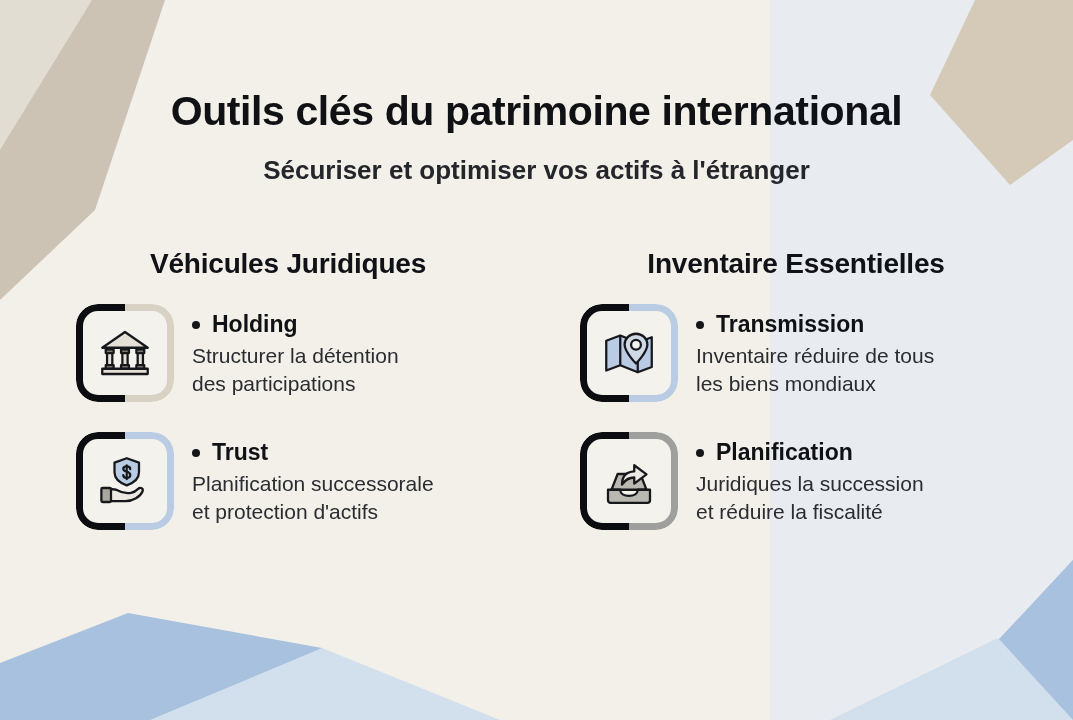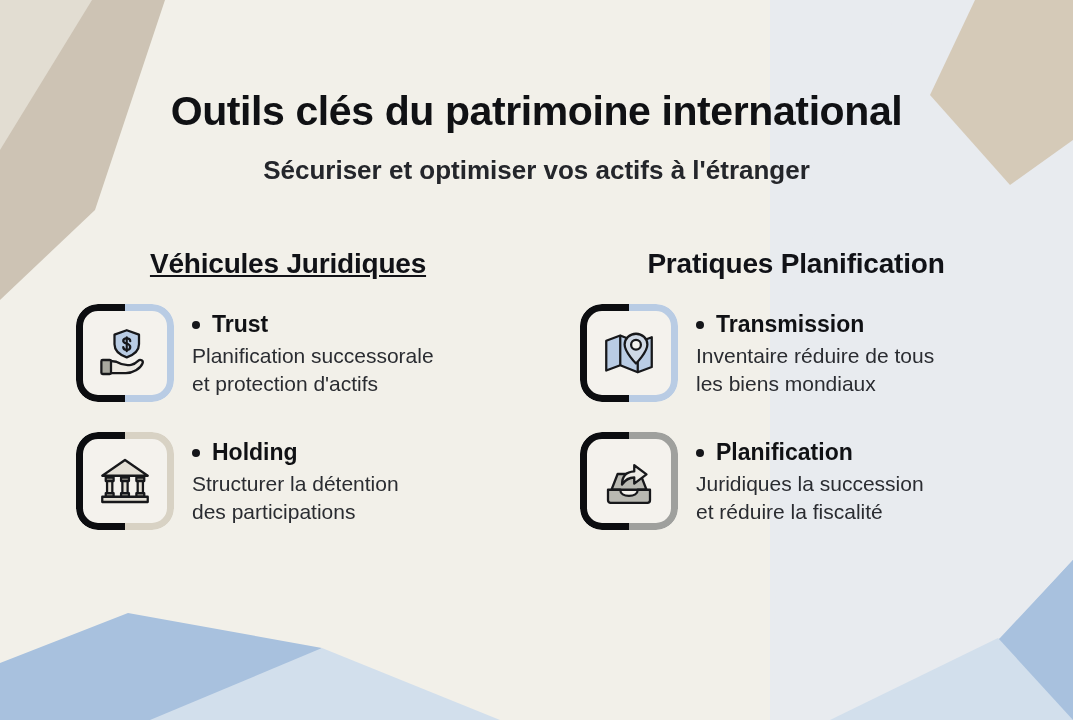--- a/index.html
+++ b/index.html
@@ -62,21 +62,21 @@
   .column.right { left: 566px; }
 
   .column-heading {
     font-size: 28px;
     font-weight: 700;
     color: #111217;
     text-align: center;
     letter-spacing: -0.2px;
     margin-bottom: 24px;
   }
-  .column.left .column-heading  { padding-right: 18px; text-decoration: underline; }
+  .column.left .column-heading  { padding-right: 18px; }
   .column.right .column-heading { padding-right: 10px; }
 
   .item {
     display: flex;
     align-items: flex-start;
     gap: 18px;
     margin-bottom: 30px;
     padding-left: 14px;
   }
 
@@ -165,41 +165,20 @@
   <polygon points="998,638 1073,720 830,720" fill="#d2dfec"></polygon>
 </svg>
 
 <div class="stage">
 
   <div class="page-title">Outils clés du patrimoine international</div>
   <div class="page-subtitle">Sécuriser et optimiser vos actifs à l'étranger</div>
 
   <div class="column left">
     <div class="column-heading">Véhicules Juridiques</div>
-
-    <div class="item">
-      <div class="tile blue">
-        <div class="ring-left"></div>
-        <div class="ring-right"></div>
-        <svg class="glyph" viewBox="0 0 64 64">
-          <g stroke="#17181b" stroke-width="2.6" stroke-linejoin="round" stroke-linecap="round">
-            <path d="M34 6 L48 11 V22 C48 30 41 34.5 34 37 C27 34.5 20 30 20 22 V11 Z" fill="#b9cce4"></path>
-            <path d="M34 14 V30" stroke-width="2.4" fill="none"></path>
-            <path d="M38 18.5 C38 16.3 36.2 15.2 34 15.2 C31.8 15.2 30 16.3 30 18.2 C30 21.8 38 20.6 38 25 C38 27.2 36.2 28.4 34 28.4 C31.8 28.4 30 27.2 30 25.2" fill="none" stroke-width="2.6"></path>
-            <path d="M22 42 C27 45 33 46.5 39 45.5 C42 45 45 43 47 41 C49.5 38.6 53.5 40.5 52 44 C49.5 50 41 55 33 55 H15 V41 Z" fill="#ece9e2"></path>
-            <rect x="5" y="40" width="11" height="16" rx="1.5" fill="#a8a89f"></rect>
-          </g>
-        </svg>
-      </div>
-      <div class="item-text">
-        <div class="item-title">Trust</div>
-        <div class="item-desc">Planification successorale
-et protection d'actifs</div>
-      </div>
-    </div>
 
     <div class="item">
       <div class="tile tan">
         <div class="ring-left"></div>
         <div class="ring-right"></div>
         <svg class="glyph" viewBox="0 0 64 64">
           <g stroke="#17181b" stroke-width="2.6" stroke-linejoin="round">
             <polygon points="32,8 58,26 6,26" fill="#e4e0d6"></polygon>
             <rect x="10" y="28" width="9" height="4" fill="#cfcabd"></rect>
             <rect x="27.5" y="28" width="9" height="4" fill="#cfcabd"></rect>
@@ -213,24 +192,45 @@
             <rect x="6" y="50" width="52" height="6" fill="#e4e0d6"></rect>
           </g>
         </svg>
       </div>
       <div class="item-text">
         <div class="item-title">Holding</div>
         <div class="item-desc">Structurer la détention
 des participations</div>
       </div>
     </div>
+
+    <div class="item">
+      <div class="tile blue">
+        <div class="ring-left"></div>
+        <div class="ring-right"></div>
+        <svg class="glyph" viewBox="0 0 64 64">
+          <g stroke="#17181b" stroke-width="2.6" stroke-linejoin="round" stroke-linecap="round">
+            <path d="M34 6 L48 11 V22 C48 30 41 34.5 34 37 C27 34.5 20 30 20 22 V11 Z" fill="#b9cce4"></path>
+            <path d="M34 14 V30" stroke-width="2.4" fill="none"></path>
+            <path d="M38 18.5 C38 16.3 36.2 15.2 34 15.2 C31.8 15.2 30 16.3 30 18.2 C30 21.8 38 20.6 38 25 C38 27.2 36.2 28.4 34 28.4 C31.8 28.4 30 27.2 30 25.2" fill="none" stroke-width="2.6"></path>
+            <path d="M22 42 C27 45 33 46.5 39 45.5 C42 45 45 43 47 41 C49.5 38.6 53.5 40.5 52 44 C49.5 50 41 55 33 55 H15 V41 Z" fill="#ece9e2"></path>
+            <rect x="5" y="40" width="11" height="16" rx="1.5" fill="#a8a89f"></rect>
+          </g>
+        </svg>
+      </div>
+      <div class="item-text">
+        <div class="item-title">Trust</div>
+        <div class="item-desc">Planification successorale
+et protection d'actifs</div>
+      </div>
+    </div>
   </div>
 
   <div class="column right">
-    <div class="column-heading">Pratiques Planification</div>
+    <div class="column-heading">Inventaire Essentielles</div>
 
     <div class="item">
       <div class="tile blue">
         <div class="ring-left"></div>
         <div class="ring-right"></div>
         <svg class="glyph" viewBox="0 0 64 64">
           <g stroke="#17181b" stroke-width="2.6" stroke-linejoin="round">
             <polygon points="6,18 22,12 42,20 58,14 58,48 42,54 22,46 6,52" fill="#b9cce4"></polygon>
             <path d="M22,12 V46" fill="none"></path>
             <path d="M42,20 V54" fill="none"></path>

